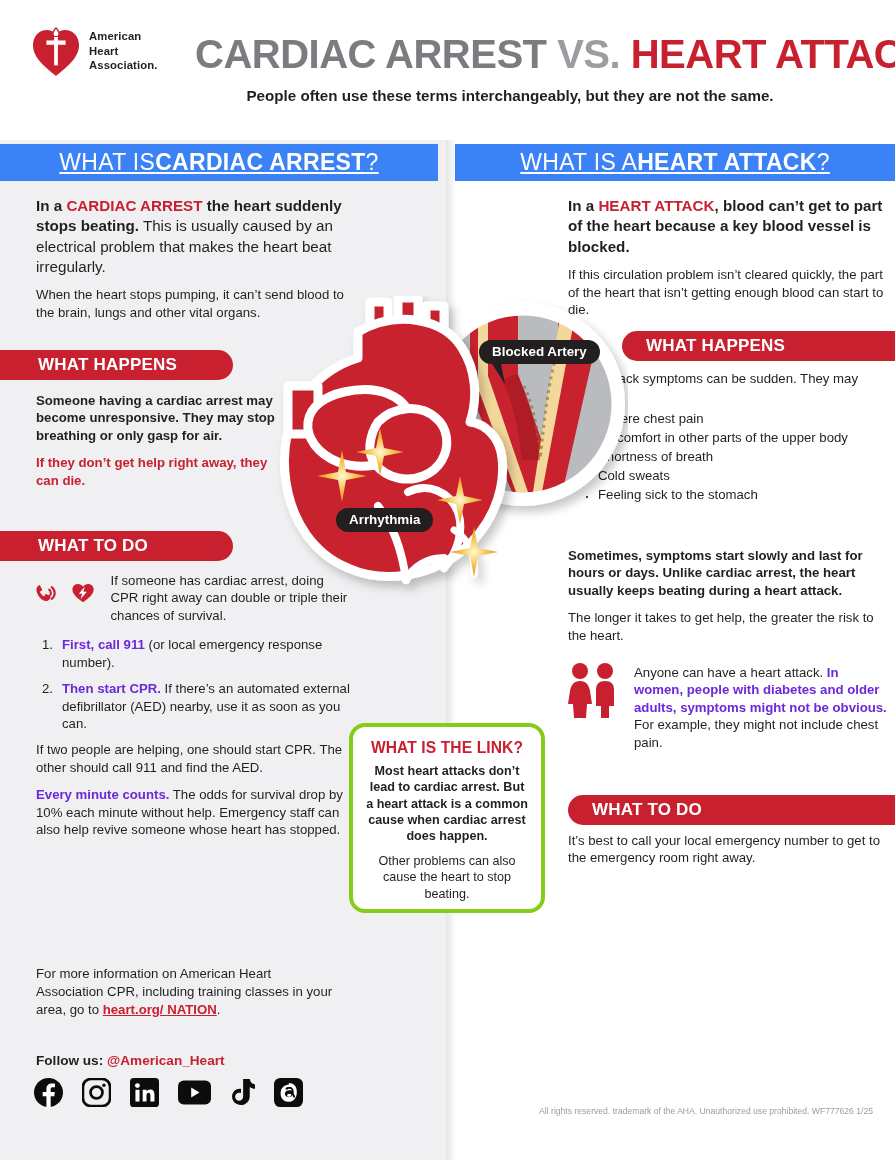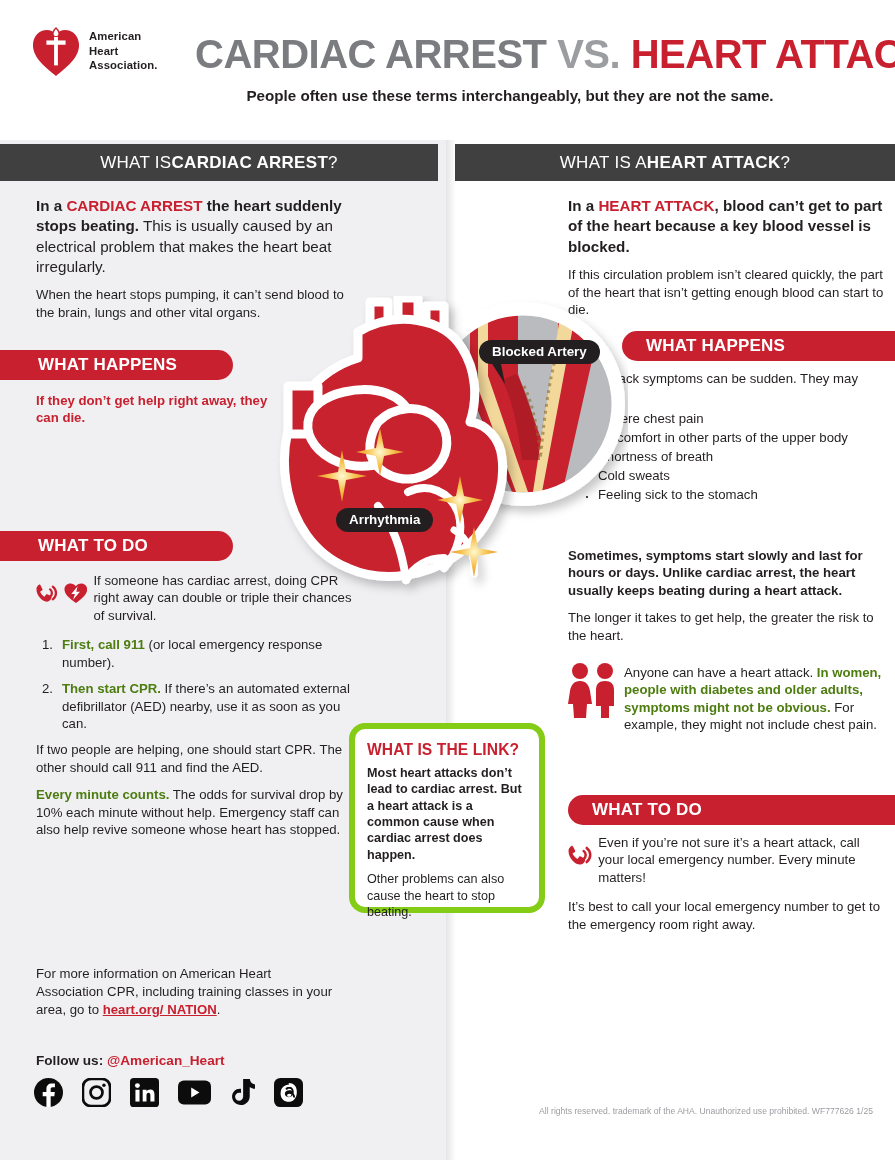--- a/index.html
+++ b/index.html
@@ -33,23 +33,23 @@
            font-size: 40px; font-weight: 700; letter-spacing: -0.5px; white-space: nowrap;
            font-stretch: condensed; }
   .t-grey { color: #7a7c80; }
   .t-vs   { color: #9b9da1; margin-top: 8px; }
   .t-red  { color: #c8202f; }
   .subtitle { position: absolute; left: 135px; top: 87px; width: 750px; text-align: center;
               font-size: 15.2px; font-weight: 700; color: #231f20; }
 
   
   .band {
-    position: absolute; height: 37px; background: #404040; color: #fff;
+    position: absolute; height: 37px; background: #3b82f6; color: #fff;
     display: flex; align-items: center; justify-content: center;
-    font-size: 17px; font-weight: 400; letter-spacing: .3px;
+    font-size: 23px; font-weight: 400; letter-spacing: .3px; text-decoration: underline;
   }
   .band b { font-weight: 700; }
   .band-left  { left: 0;   top: 144px; width: 438px; }
   .band-right { left: 455px; top: 144px; width: 440px; }
 
   .pill {
     position: absolute; height: 30px; background: #c8202f; color: #fff;
     display: flex; align-items: center; font-size: 17px; font-weight: 700; letter-spacing: .2px;
   }
   .pill.l { border-radius: 0 16px 16px 0; padding-left: 38px; }
@@ -58,39 +58,39 @@
   
   .col { position: absolute; }
   .left-col  { left: 36px;  width: 318px; }
   .right-col { left: 568px; width: 320px; }
 
   p.lead { font-size: 15.2px; font-weight: 700; line-height: 1.34; margin-bottom: 9px; }
   p.lead .reg { font-weight: 400; }
   p.body { font-size: 13.2px; font-weight: 400; line-height: 1.32; margin-bottom: 10px; }
   p.body.bold { font-weight: 700; }
   .red { color: #c8202f; }
-  .redb { color: #4d7c0f; font-weight: 700; }
+  .redb { color: #6d28d9; font-weight: 700; }
 
   ul.sym { list-style: none; margin: 0 0 0 14px; padding: 0; }
   ul.sym li { position: relative; padding-left: 16px; font-size: 13.2px; line-height: 1.45; }
   ul.sym li::before { content: "\00B7"; position: absolute; left: 2px; top: -2px; font-size: 18px; }
 
   ol.steps { list-style: none; margin: 0; padding: 0; counter-reset: s; }
   ol.steps li { position: relative; padding-left: 26px; font-size: 13.2px; line-height: 1.32;
                 margin-bottom: 9px; counter-increment: s; }
   ol.steps li::before { content: counter(s) "."; position: absolute; left: 6px; top: 0; }
 
-  .icon-row { display: flex; align-items: flex-start; gap: 6px; margin-bottom: 12px; }
+  .icon-row { display: flex; align-items: flex-start; gap: 16px; margin-bottom: 12px; }
   .icon-row .txt { font-size: 13.2px; line-height: 1.32; padding-top: 2px; }
 
   
   .linkbox {
     position: absolute; left: 349px; top: 723px; width: 196px; height: 190px;
-    background: #fff; border: 6px solid #84cc16; border-radius: 16px;
-    padding: 12px 12px 0; 
+    background: #fff; border: 4px solid #84cc16; border-radius: 16px;
+    padding: 12px 12px 0; text-align: center;
   }
   .linkbox h3 { font-size: 15.6px; font-weight: 700; color: #c8202f; margin-bottom: 6px; letter-spacing: .1px; }
   .linkbox p.a { font-size: 12.6px; font-weight: 700; line-height: 1.3; margin-bottom: 8px; }
   .linkbox p.b { font-size: 12.6px; font-weight: 400; line-height: 1.3; }
 
   
   .footer-text { position: absolute; left: 36px; top: 965px; width: 300px;
                  font-size: 13.2px; line-height: 1.35; }
   .footer-link { color: #c8202f; font-weight: 700; text-decoration: underline; }
   .follow { position: absolute; left: 36px; top: 1053px; font-size: 13.6px; font-weight: 700; }
@@ -155,20 +155,21 @@
   <div class="col left-col" style="top:196px;">
     <p class="lead"><span>In a </span><span class="red">CARDIAC ARREST</span><span> the heart suddenly stops beating.</span><span class="reg"> This is usually caused by an electrical problem that makes the heart beat irregularly.</span></p>
     <p class="body">When the heart stops pumping, it can’t send blood to the brain, lungs and other vital organs.</p>
   </div>
 
   <div class="pill l" style="left:0; top:350px; width:233px;">
       <span>WHAT HAPPENS</span>
     </div>
 
   <div class="col left-col" style="top:392px; width:248px;">
+    <p class="body bold">Someone having a cardiac arrest may become unresponsive. They may stop breathing or only gasp for air.</p>
     <p class="body bold red">If they don’t get help right away, they can die.</p>
   </div>
 
   <div class="pill l" style="left:0; top:531px; width:233px;">
       <span>WHAT TO DO</span>
     </div>
 
   <div class="col left-col" style="top:570px; width:318px;">
     <div class="icon-row">
       <svg width="48" height="46" viewBox="0 0 48 46">
@@ -227,28 +228,20 @@
   <div class="col right-col" style="top:547px;">
     <p class="body bold">Sometimes, symptoms start slowly and last for hours or days. Unlike cardiac arrest, the heart usually keeps beating during a heart attack.</p>
     <p class="body">The longer it takes to get help, the greater the risk to the heart.</p>
   </div>
 
   <div class="pill r" style="left:568px; width:327px; top:795px;">
       <span>WHAT TO DO</span>
     </div>
 
   <div class="col right-col" style="top:832px;">
-    <div class="icon-row">
-      <svg width="48" height="46" viewBox="0 0 48 46">
-        <path d="M10 4c-4 0-9 5-9 11 0 13 12 27 23 27 5 0 10-5 10-9 0-2-1-3-3-4l-6-3c-2-1-3 0-4 2l-2 3c-4-2-8-6-10-11l3-2c2-1 3-2 2-4l-3-6c-1-2-2-4-4-4h3z" fill="#c8202f"></path>
-        <path d="M37 9c5 4 7 9 7 14s-2 10-7 14" stroke="#c8202f" stroke-width="5" fill="none" stroke-linecap="round"></path>
-        <path d="M31 15c3 2 4 5 4 8s-1 6-4 8" stroke="#c8202f" stroke-width="5" fill="none" stroke-linecap="round"></path>
-      </svg>
-      <div class="txt">Even if you’re not sure it’s a heart attack, call your local emergency number. Every minute matters!</div>
-    </div>
     <p class="body">It’s best to call your local emergency number to get to the emergency room right away.</p>
   </div>
 
   <div class="heart-art">
     <svg width="370" height="345" viewBox="0 0 370 345">
       <defs>
         <radialGradient id="spark" cx="50%" cy="50%" r="50%">
           <stop offset="0%" stop-color="#fff8d0"></stop>
           <stop offset="55%" stop-color="#f6c04a"></stop>
           <stop offset="100%" stop-color="#e9952e"></stop>

